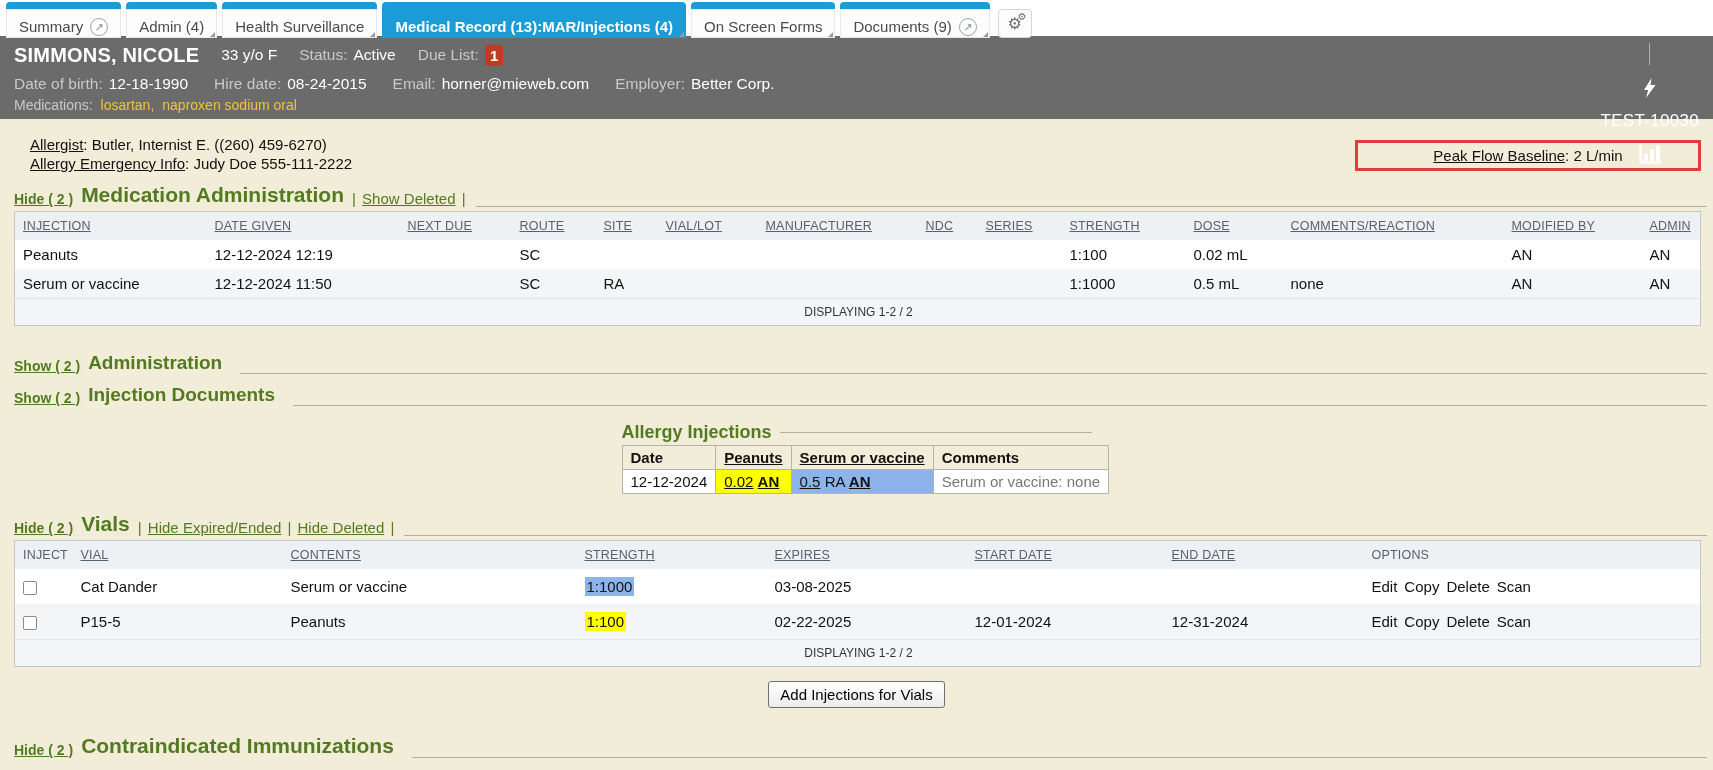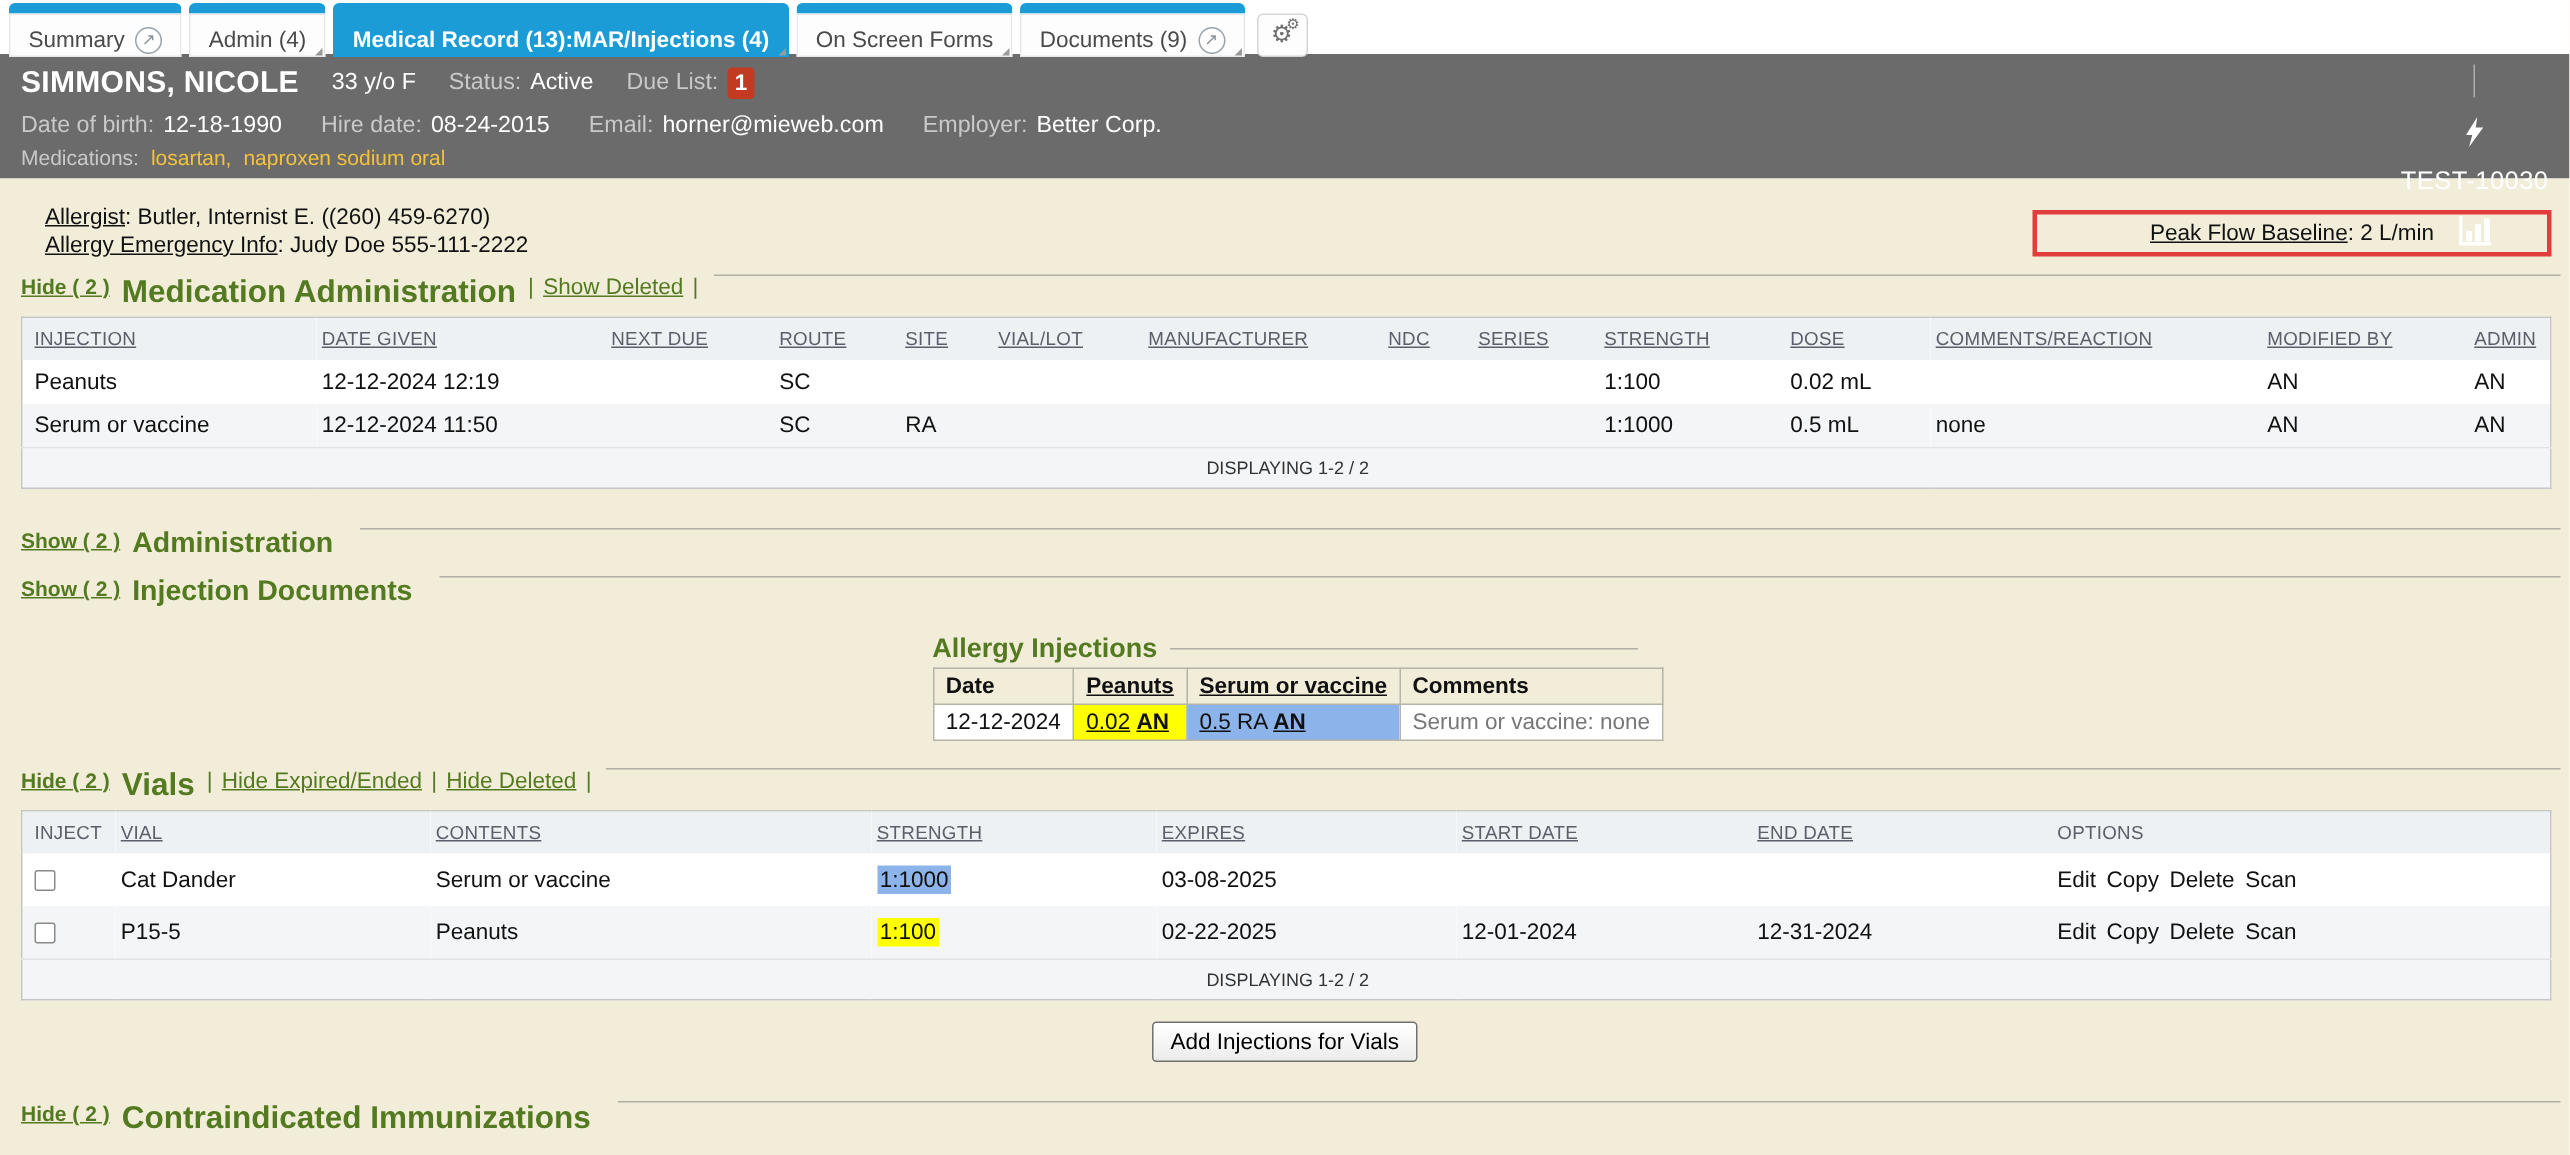--- a/index.html
+++ b/index.html
@@ -47,21 +47,21 @@
 
   
   .content{background:var(--page-beige);height:652px;padding-top:12px;}
   .actions-row{text-align:right;padding-right:12px;font-size:15px;color:#1c1c1c;}
   .actions-row .link{margin:0 3px;color:#1c1c1c;}
   .info-row{display:flex;justify-content:space-between;align-items:center;padding:4px 12px 0 30px;}
   .allergy-lines{font-size:15px;color:#111;line-height:19px;}
   .peak-box{border:3px solid var(--peak-red);padding:4px 14px;font-size:15px;color:#111;
     min-width:346px;text-align:center;margin-top:2px;}
 
-  .sec{display:flex;align-items:flex-start;padding-left:14px;}
+  .sec{display:flex;align-items:flex-end;padding-left:14px;}
   .hide-link{color:var(--green);font-weight:bold;font-size:14px;text-decoration:underline;cursor:pointer;white-space:nowrap;}
   .sec-title{color:var(--green);font-size:21px;font-weight:bold;margin:0 8px;white-space:nowrap;}
   .sec-title.small{font-size:19px;}
   .sec-links{color:var(--green);font-size:15px;white-space:nowrap;}
   .sec-links .link{margin:0 2px;}
   .rule{flex:1 1 auto;border-top:1px solid #b0afa2;margin:0 6px 0 10px;}
 
   table.grid{width:1686px;margin-left:14px;border:1px solid #c6c6c6;border-collapse:collapse;
     table-layout:fixed;background:#fff;font-size:15px;color:#111;}
   .grid thead th{background:var(--header-band);color:var(--header-text);font-size:12.5px;font-weight:normal;
@@ -103,20 +103,23 @@
 </head>
 <body>
 
 <div class="tabbar">
   <div class="tab">
     <span>Summary</span>
     <span class="ext-ic">↗</span>
   </div>
   <div class="tab menu">
     <span>Admin (4)</span>
+  </div>
+  <div class="tab menu">
+    <span>Health Surveillance</span>
   </div>
   <div class="tab menu active">
     <span>Medical Record (13):MAR/Injections (4)</span>
   </div>
   <div class="tab menu">
     <span>On Screen Forms</span>
   </div>
   <div class="tab menu">
     <span>Documents (9)</span>
     <span class="ext-ic">↗</span>

